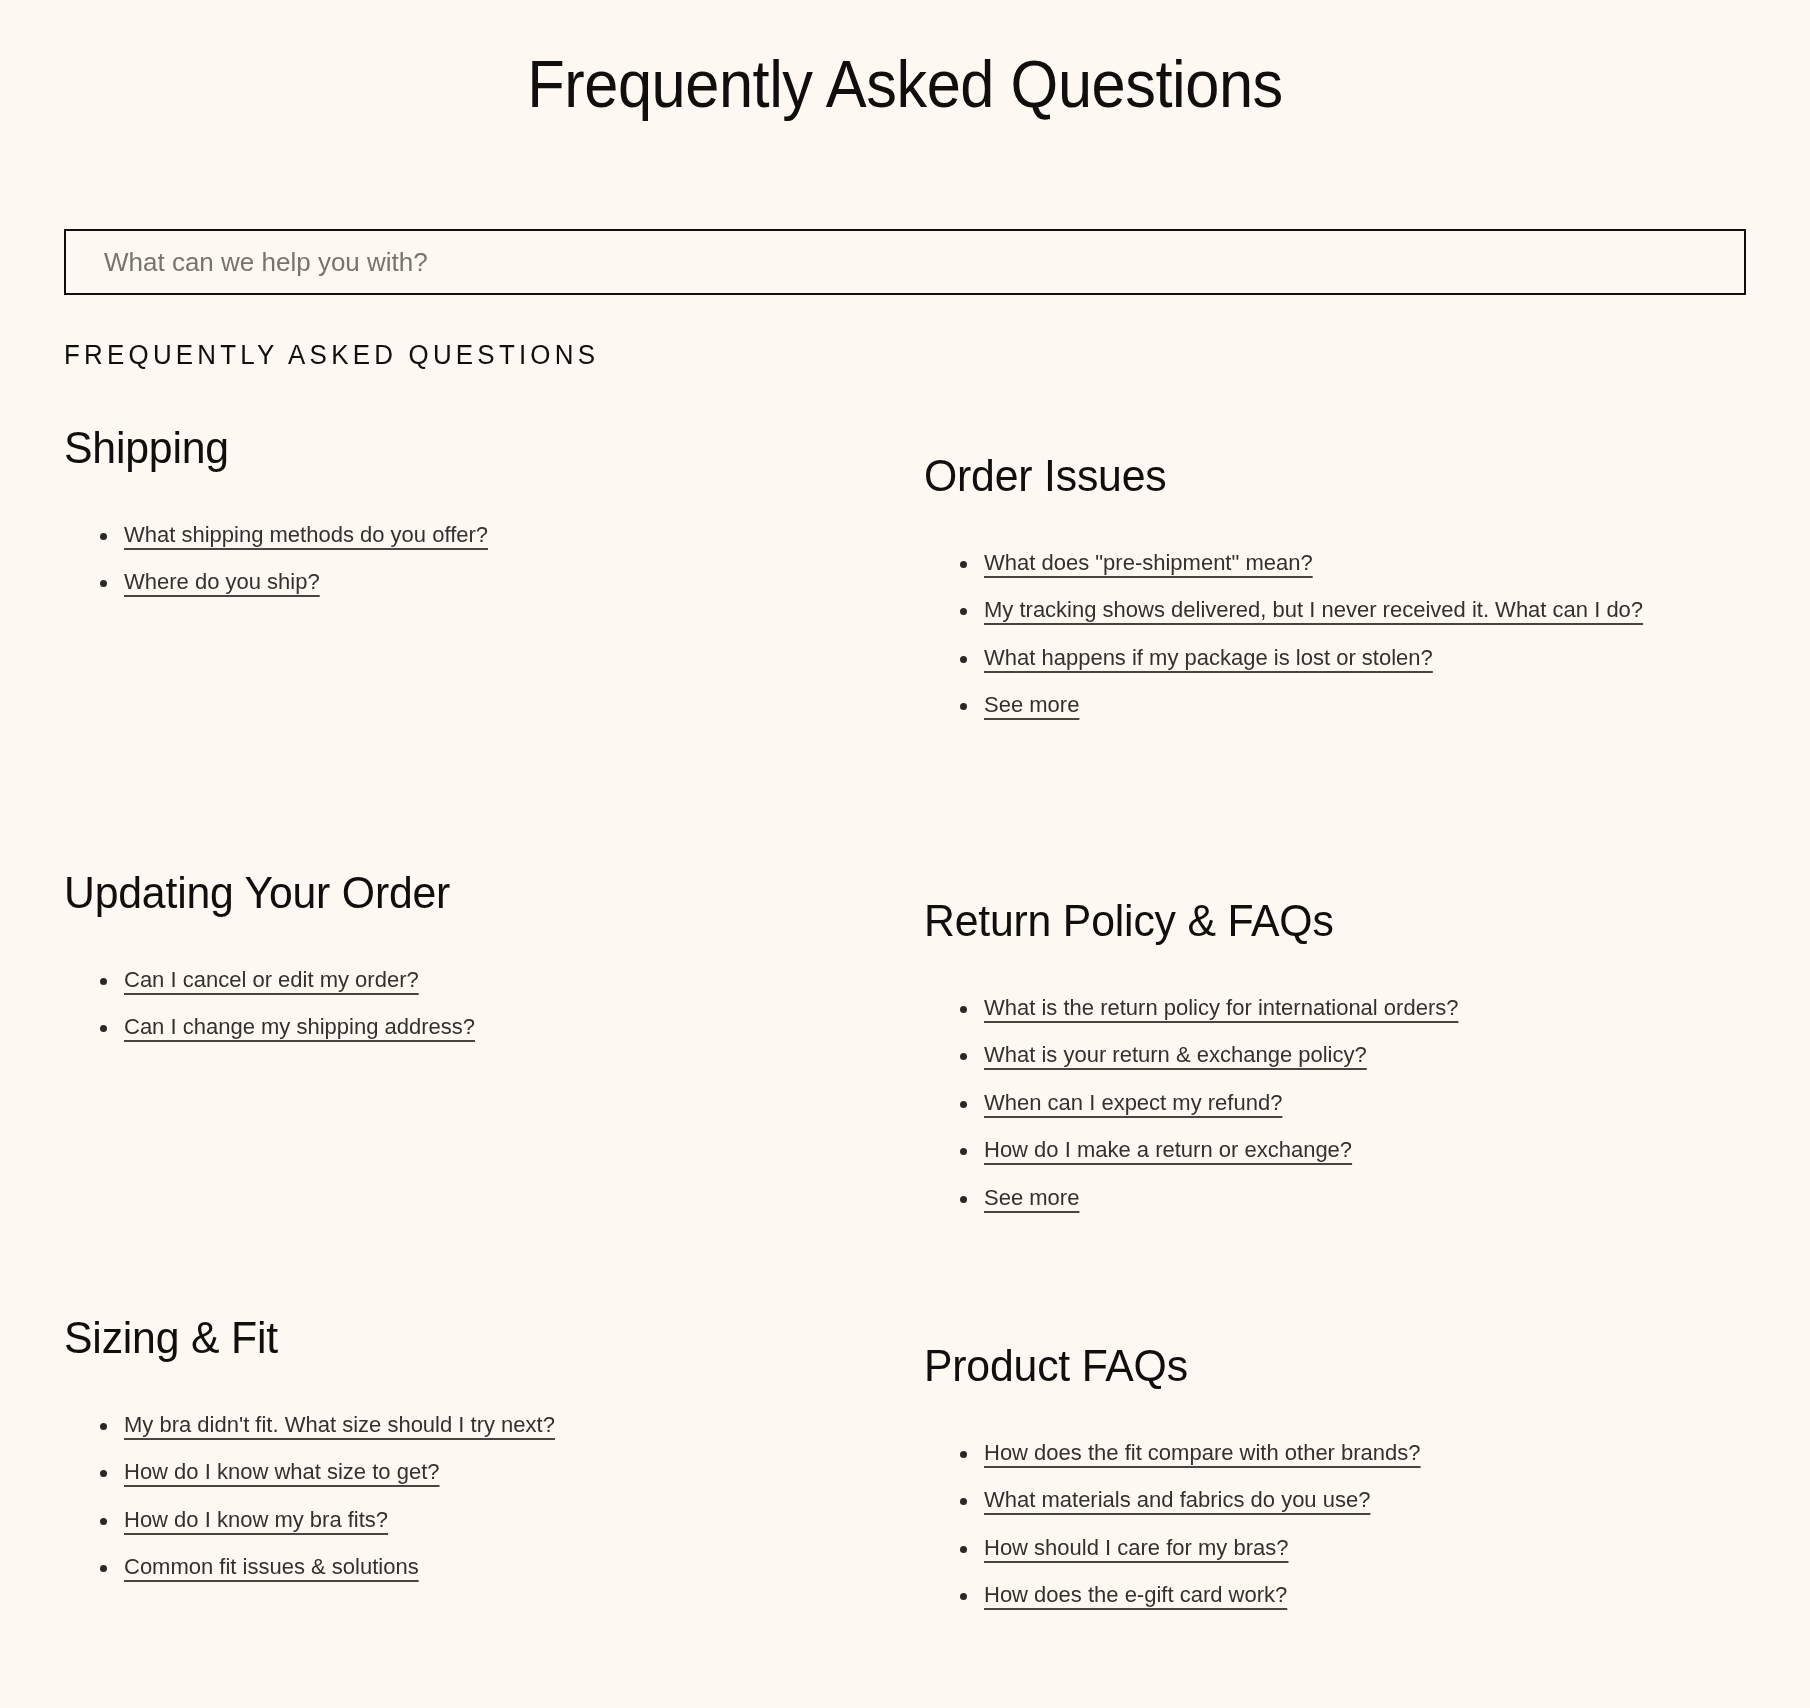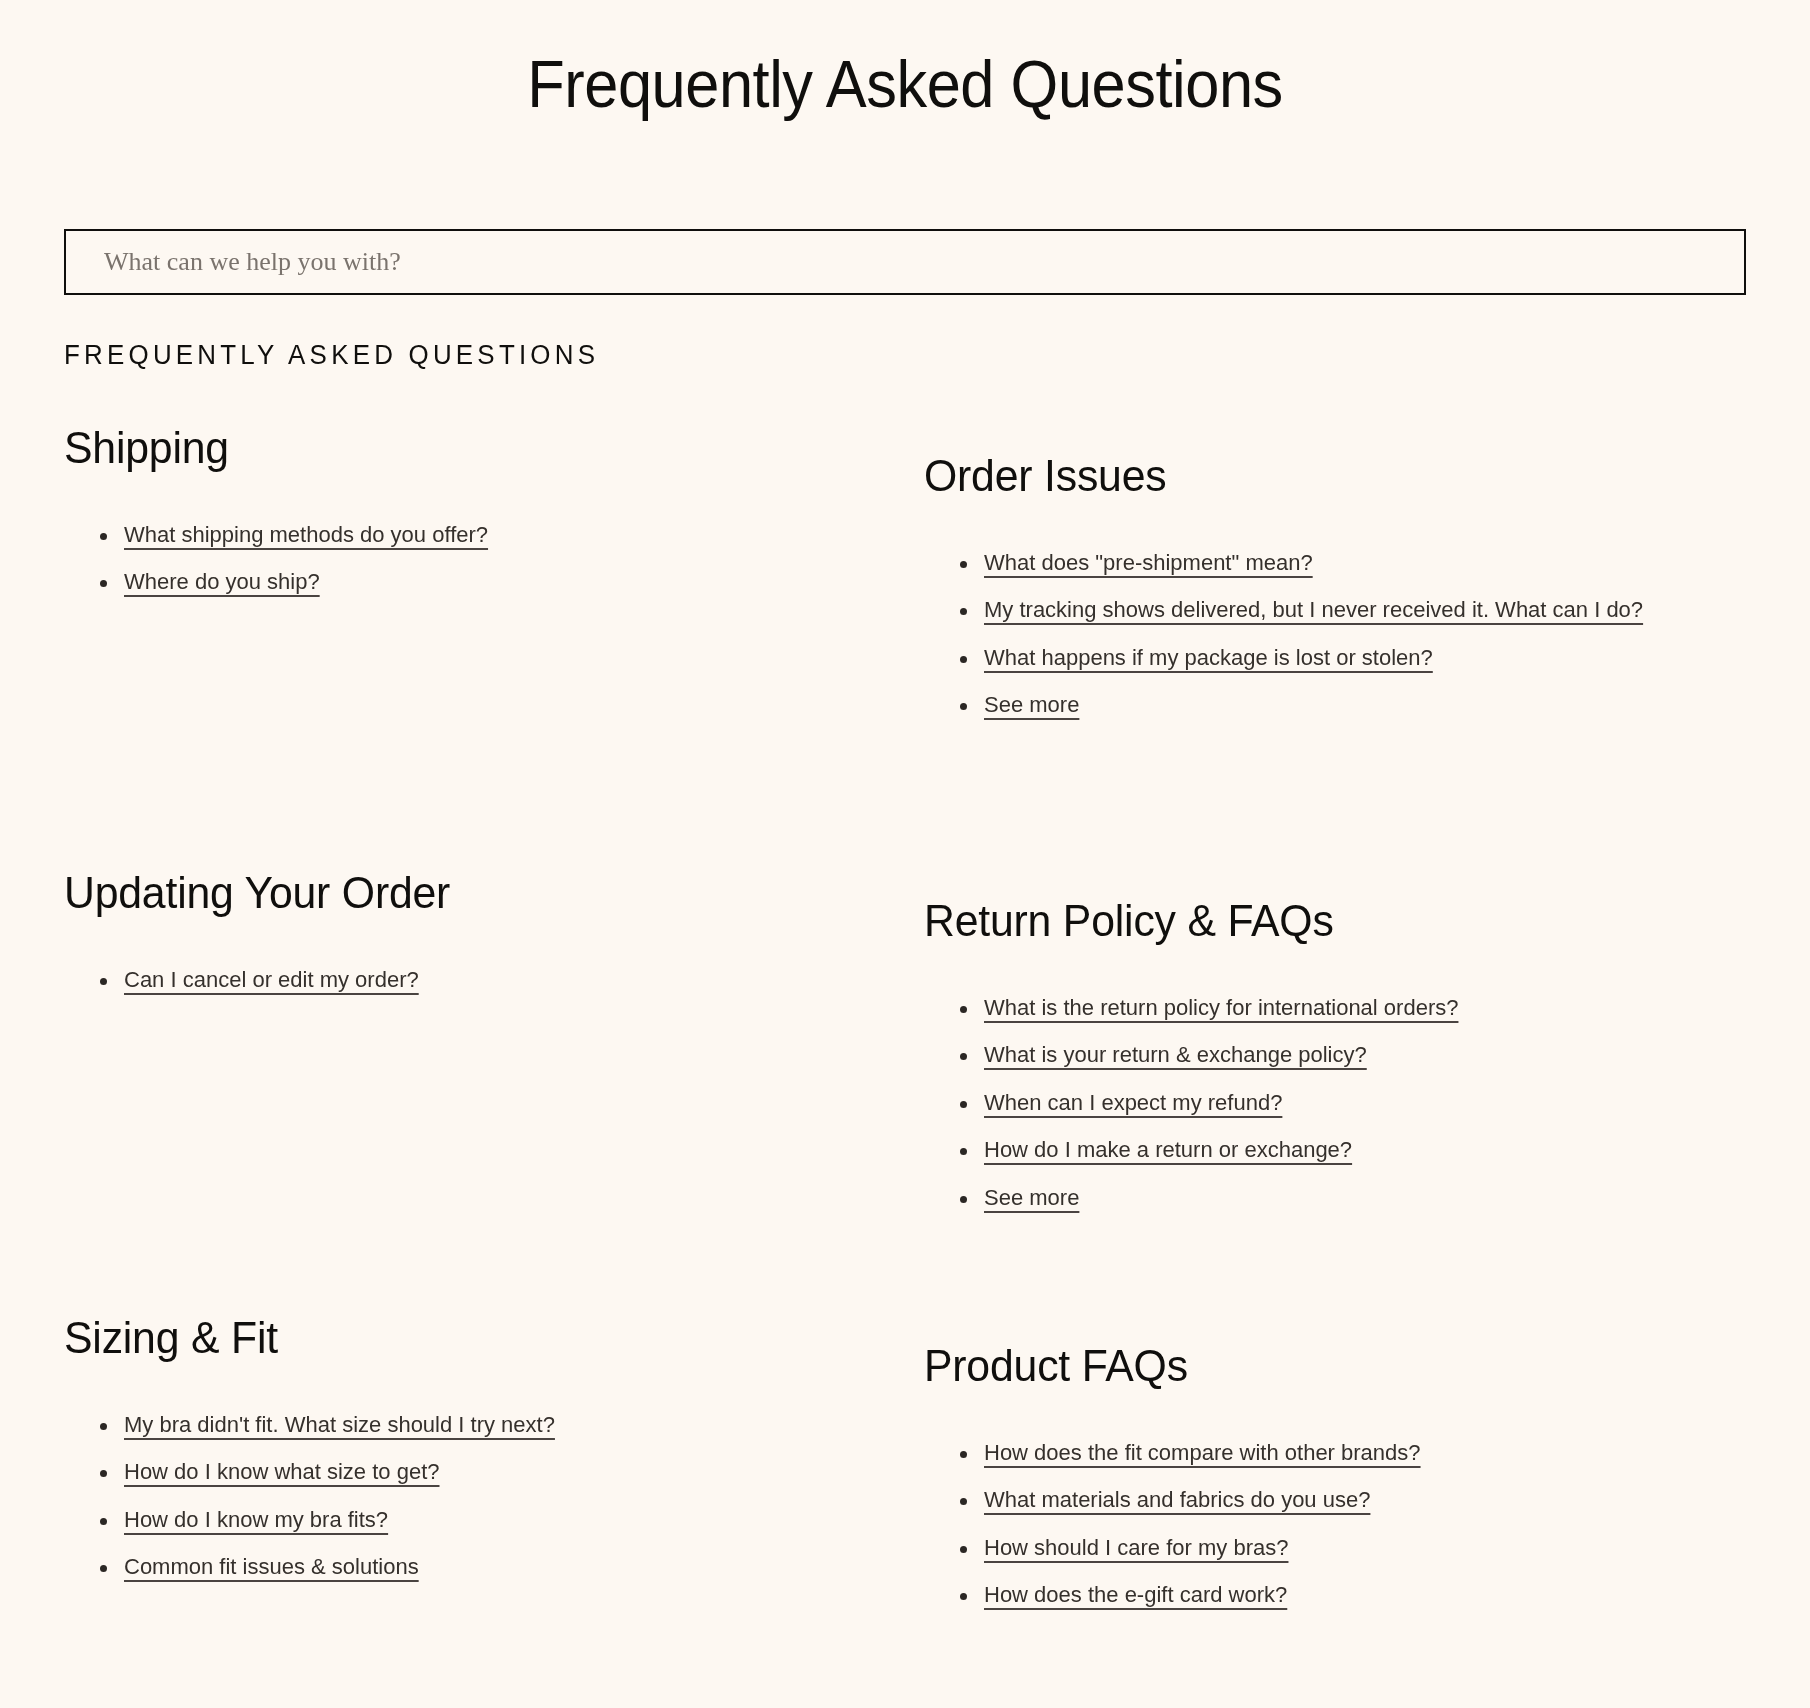--- a/index.html
+++ b/index.html
@@ -45,21 +45,21 @@
   }
 
   .search-input {
     display: block;
     width: 100%;
     height: 66px;
     background: #fdf8f2;
     border: 2px solid #100f0d;
     border-radius: 0;
     padding: 0 0 0 38px;
-    font-family: Liberation Serif, serif;
+    font-family: Liberation Sans, sans-serif;
     font-size: 26px;
     color: #57534e;
     outline: none;
   }
   .search-input::placeholder {
     color: #7a736d;
     opacity: 1;
   }
 
   
@@ -164,20 +164,21 @@
         <li><a class="faq-link">My tracking shows delivered, but I never received it. What can I do?</a></li>
         <li><a class="faq-link">What happens if my package is lost or stolen?</a></li>
         <li><a class="faq-link">See more</a></li>
       </ul>
     </div>
 
     <div class="faq-section">
       <h2 class="section-heading">Updating Your Order</h2>
       <ul class="section-list">
         <li><a class="faq-link">Can I cancel or edit my order?</a></li>
+        <li><a class="faq-link">Can I change my shipping address?</a></li>
       </ul>
     </div>
 
     <div class="faq-section faq-col-right">
       <h2 class="section-heading">Return Policy &amp; FAQs</h2>
       <ul class="section-list">
         <li><a class="faq-link">What is the return policy for international orders?</a></li>
         <li><a class="faq-link">What is your return &amp; exchange policy?</a></li>
         <li><a class="faq-link">When can I expect my refund?</a></li>
         <li><a class="faq-link">How do I make a return or exchange?</a></li>

